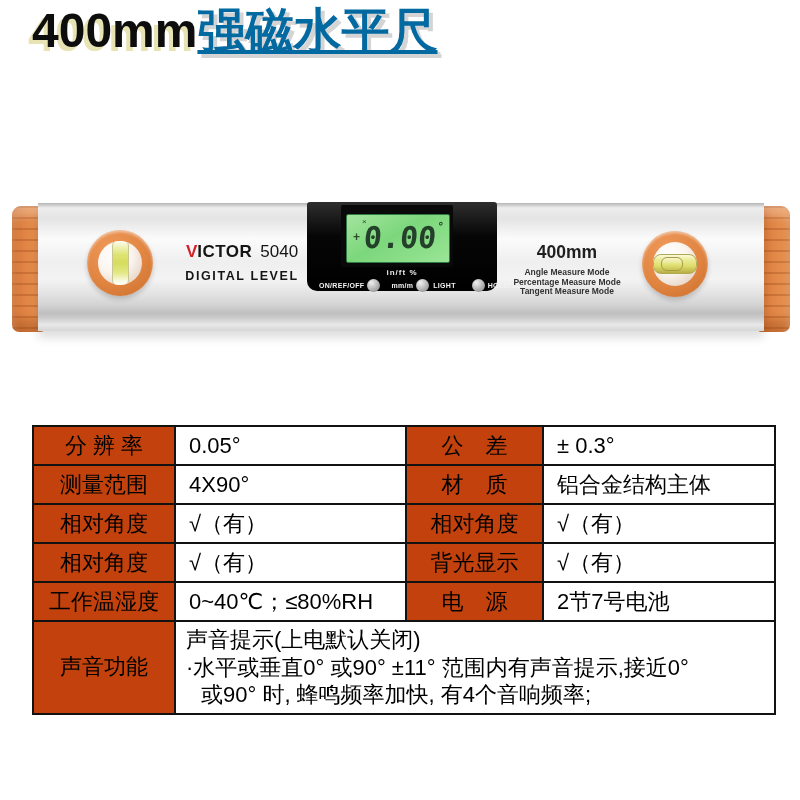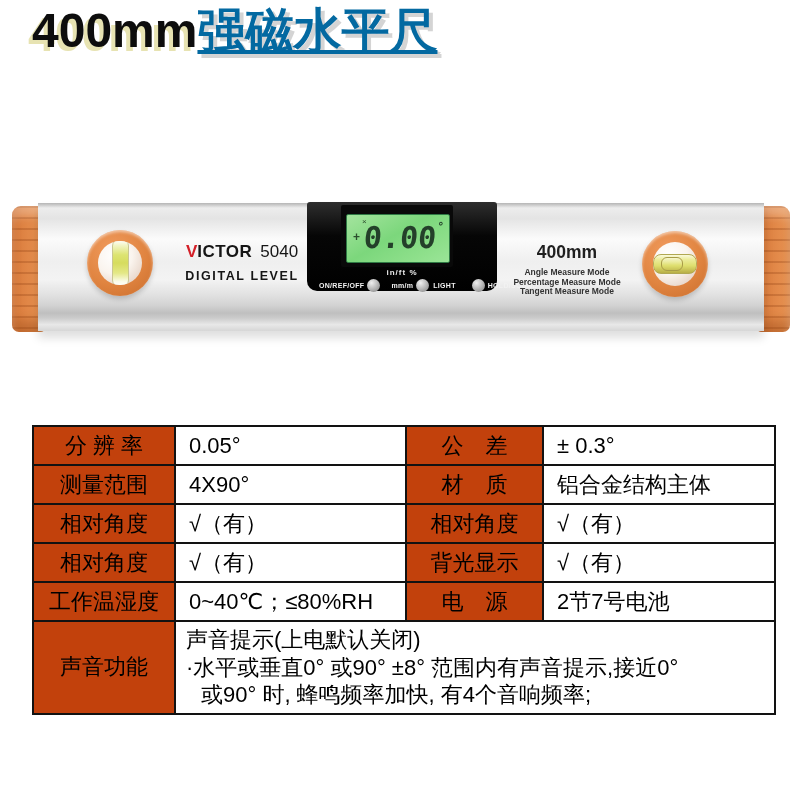--- a/index.html
+++ b/index.html
@@ -186,20 +186,20 @@
       <tr class="r">
         <td class="h">工作温湿度</td>
         <td class="v">0~40℃；≤80%RH</td>
         <td class="h">电　源</td>
         <td class="v">2节7号电池</td>
       </tr>
       <tr class="r-last">
         <td class="h">声音功能</td>
         <td class="v sound" colspan="3">
           <div>声音提示(上电默认关闭)</div>
-          <div>·水平或垂直0° 或90° ±8° 范围内有声音提示,接近0°</div>
+          <div>·水平或垂直0° 或90° ±11° 范围内有声音提示,接近0°</div>
           <div class="ln3">或90° 时, 蜂鸣频率加快, 有4个音响频率;</div>
         </td>
       </tr>
     </tbody>
   </table>
 
 </div>
 
 </body></html>

